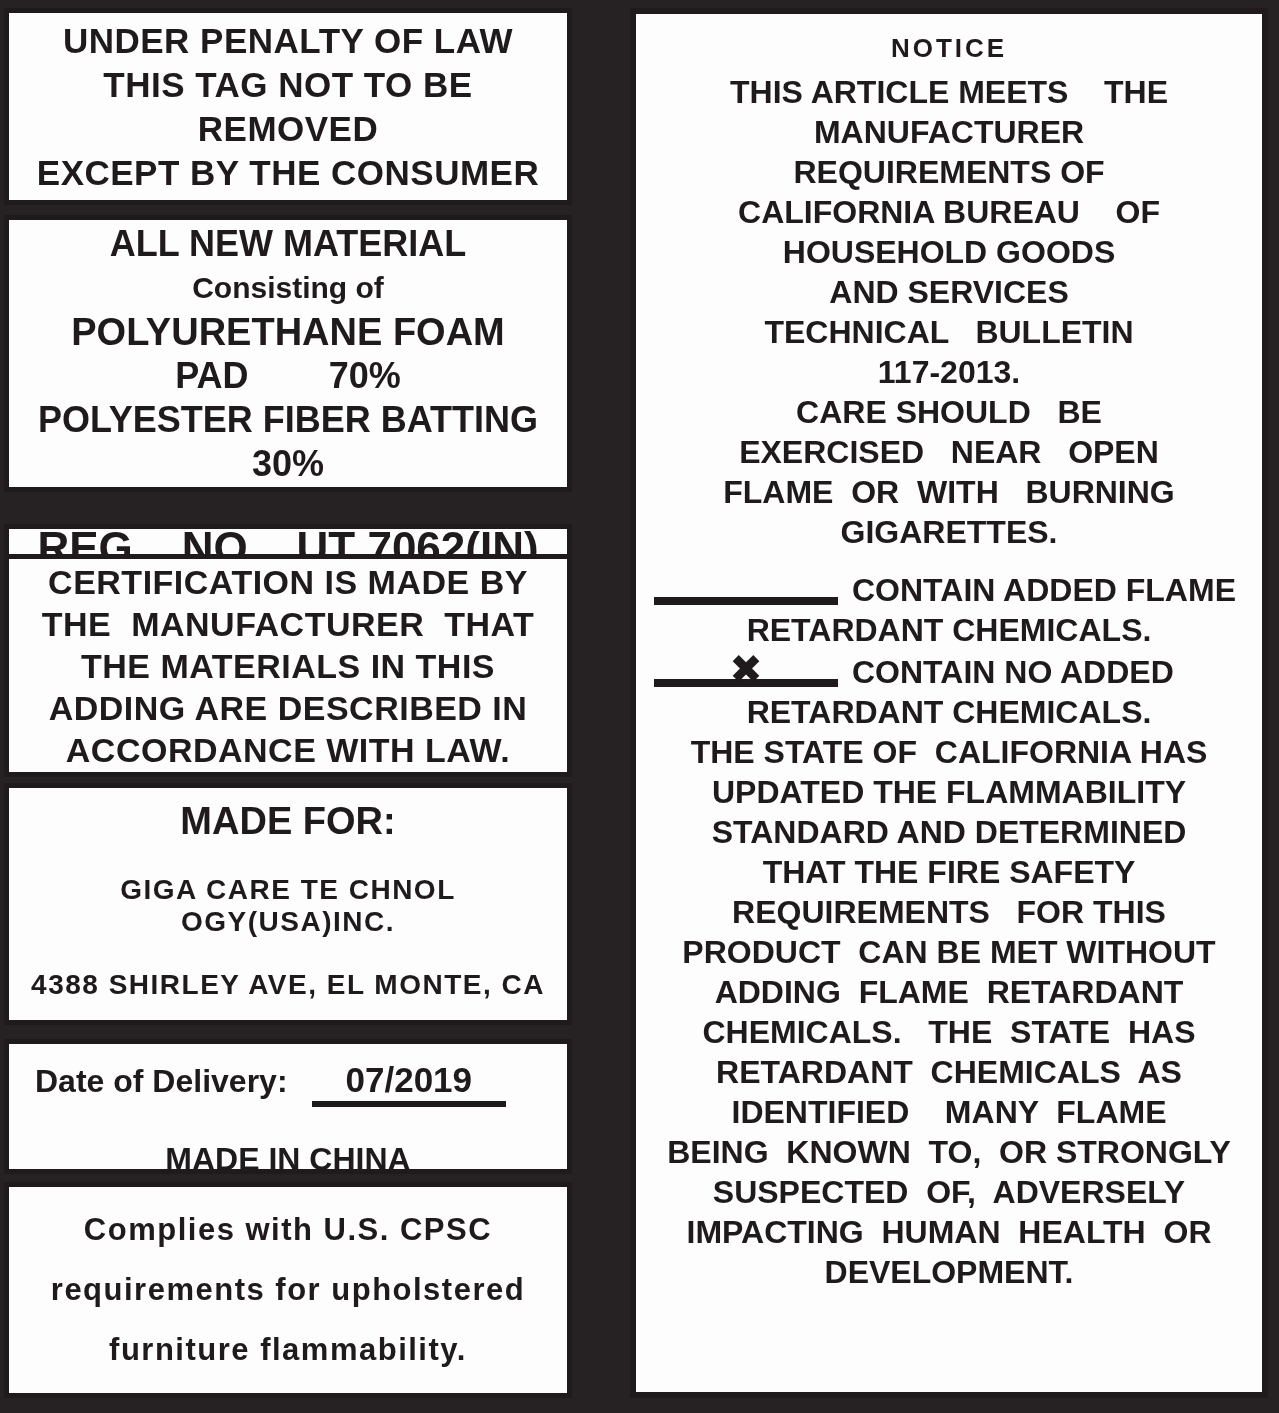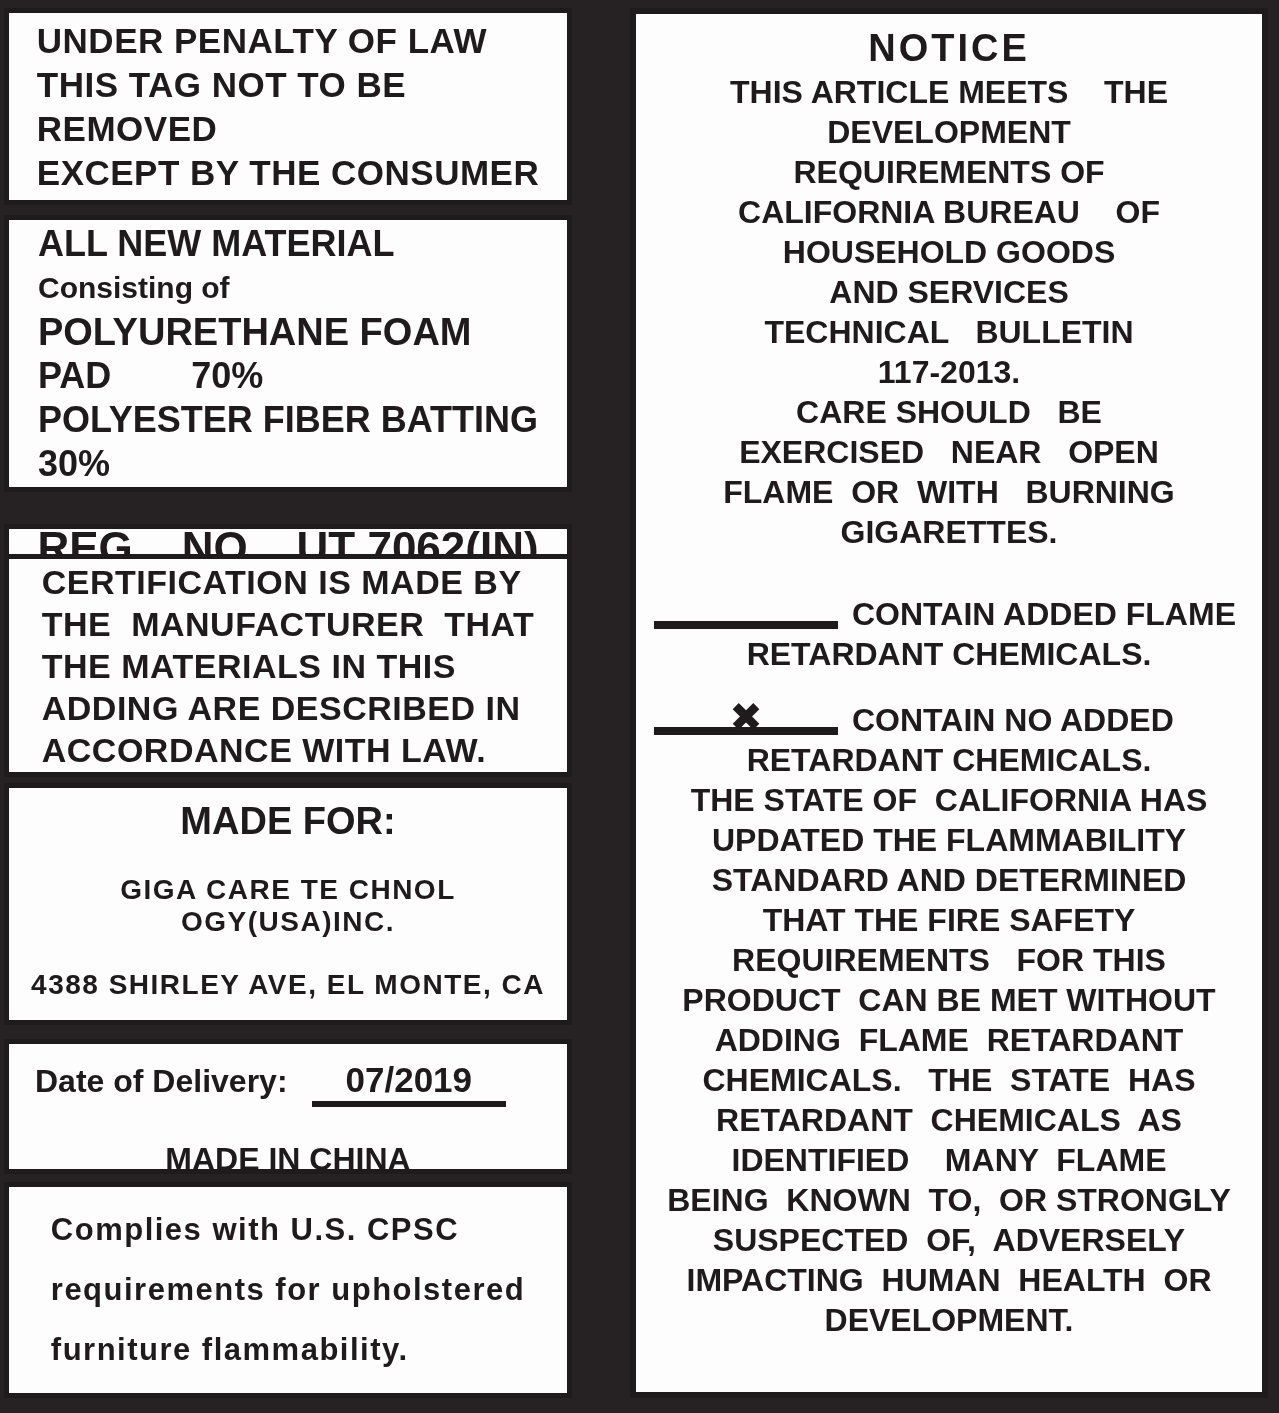--- a/index.html
+++ b/index.html
@@ -18,21 +18,21 @@
     overflow:hidden;
   }
   .sheet{position:absolute;inset:0;}
   .box{
     position:absolute;left:4px;width:568px;
     background:var(--paper);
     border:5px solid var(--ink);
     box-sizing:border-box;
     overflow:hidden;
   }
-  .center-col{display:flex;flex-direction:column;justify-content:center;align-items:center;text-align:left;}
+  .center-col{display:flex;flex-direction:column;justify-content:center;align-items:center;text-align:center;}
   .ln{white-space:pre;}
   
   .s1{top:8px;height:197px;font-size:35px;line-height:44px;letter-spacing:.5px;}
   .s2{top:215px;height:277px;font-size:36px;line-height:44px;}
   .s2 .lines :nth-child(2){font-size:30px;}
   .s2 .lines :nth-child(3){font-size:38px;}
   .s3{top:524px;height:48px;font-size:44px;}
   .s4{top:554px;height:223px;font-size:34px;line-height:42px;letter-spacing:.5px;}
   .s5{top:783px;height:242px;text-align:center;padding-top:12px;}
   .mf-title{font-size:38px;}
@@ -45,24 +45,24 @@
   
   .divider{position:absolute;left:572px;top:0;width:58px;height:1413px;background:var(--frame);}
   .right-box{
     position:absolute;left:630px;top:8px;width:638px;height:1390px;
     background:var(--paper);
     border:6px solid var(--ink);
     box-sizing:border-box;
     text-align:center;
     padding:10px 4px;
   }
-  .notice-title{font-size:38px;letter-spacing:3px;line-height:48px;}
+  .notice-title{font-size:26px;letter-spacing:3px;line-height:48px;}
   .r{font-size:32px;line-height:40px;white-space:pre;text-align:center;}
   .vgap{height:16px;}
-  .opt-row{display:flex;align-items:flex-end;justify-content:flex-start;padding-left:14px;height:42px;margin-top:24px;}
+  .opt-row{display:flex;align-items:flex-end;justify-content:flex-start;padding-left:14px;height:42px;}
   .opt-row .opt-text{font-size:32px;white-space:pre;line-height:40px;}
   .blank{
     width:184px;height:34px;
     border-bottom:8px solid var(--ink);
     margin:0 14px 5px 0;
     display:flex;justify-content:center;align-items:flex-end;
     flex:none;
   }
   .mark{font-size:40px;line-height:30px;transform:translateY(5px);}
 </style>
@@ -127,21 +127,21 @@
         <div class="ln">Complies with U.S. CPSC</div>
         <div class="ln">requirements for upholstered</div>
         <div class="ln">furniture flammability.</div>
       </div>
   </section>
 
   <section class="right-box">
     <div class="notice-title">NOTICE</div>
     <div>
         <div class="ln r">THIS ARTICLE MEETS    THE</div>
-        <div class="ln r">DEVELOPMENT</div>
+        <div class="ln r">MANUFACTURER</div>
         <div class="ln r">REQUIREMENTS OF</div>
         <div class="ln r">CALIFORNIA BUREAU    OF</div>
         <div class="ln r">HOUSEHOLD GOODS</div>
         <div class="ln r">AND SERVICES</div>
         <div class="ln r">TECHNICAL   BULLETIN</div>
         <div class="ln r">117-2013.</div>
         <div class="ln r">CARE SHOULD   BE</div>
         <div class="ln r">EXERCISED   NEAR   OPEN</div>
         <div class="ln r">FLAME  OR  WITH   BURNING</div>
         <div class="ln r">GIGARETTES.</div>

